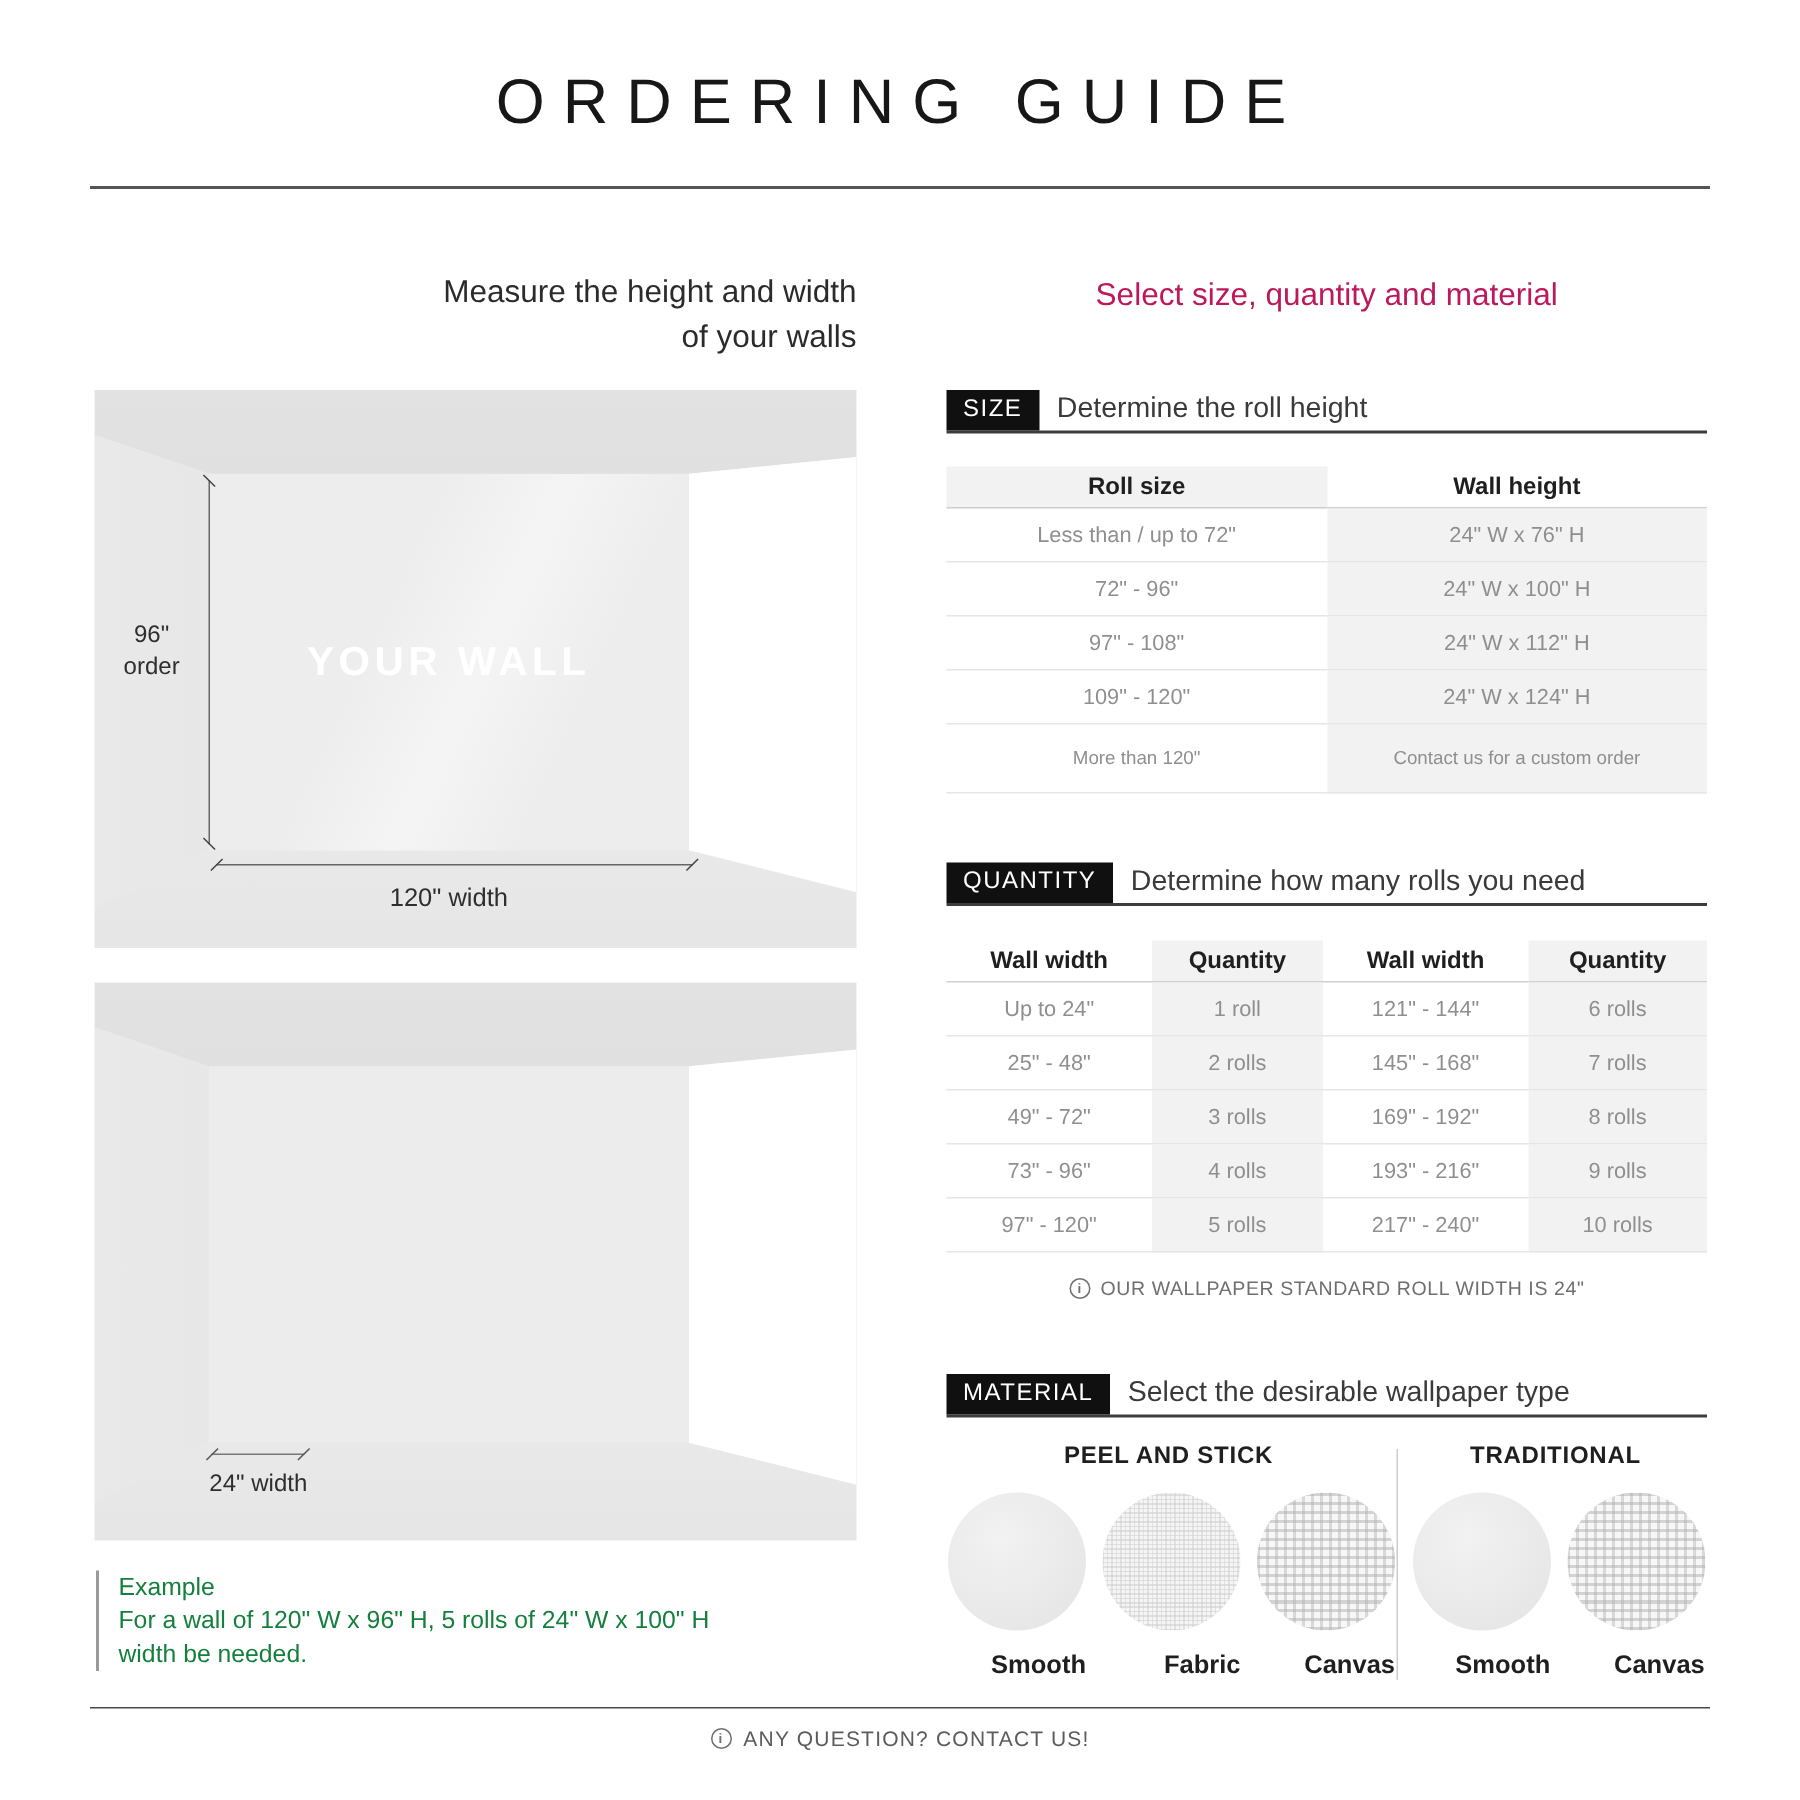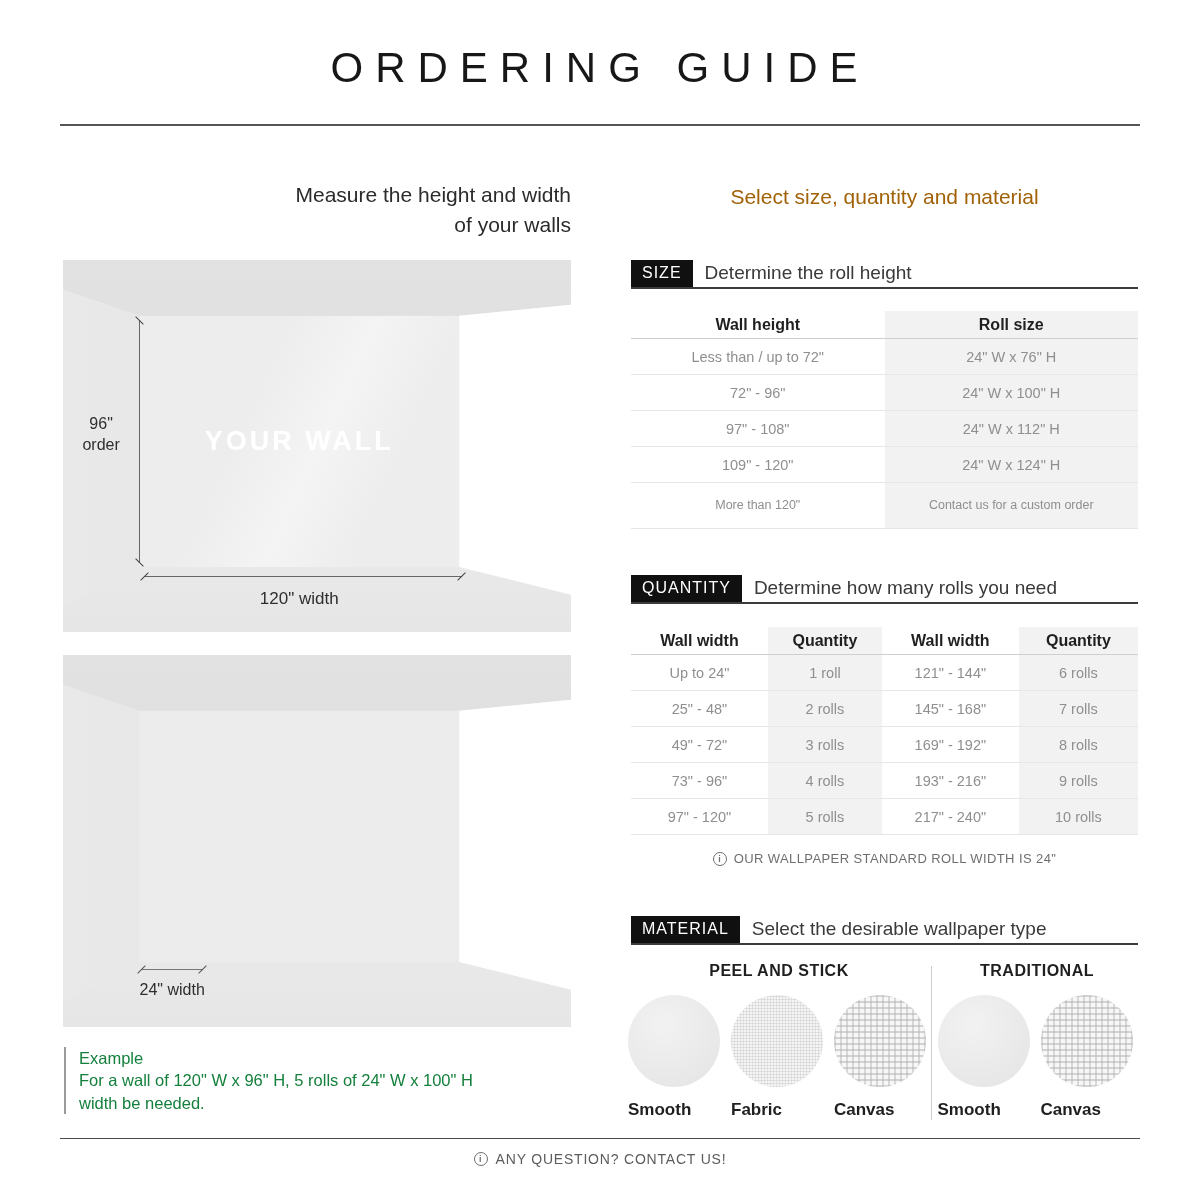--- a/index.html
+++ b/index.html
@@ -11,21 +11,21 @@
                 color:#171717; font-weight:400; }
   .title-rule { border:none; border-top:2px solid #555; margin:32px 60px 0 60px; }
 
   
   .columns { display:flex; gap:60px; padding:0 62px 0 63px; margin-top:54px; }
   .left-col  { width:508px; flex:0 0 508px; }
   .right-col { width:507px; flex:0 0 507px; }
 
   .col-heading { height:80px; text-align:right; font-size:21px; line-height:1.45;
                  color:#2b2b2b; }
-  .col-heading-right { height:80px; text-align:center; font-size:21px; color:#a16207;
+  .col-heading-right { height:80px; text-align:center; font-size:21px; color:#be185d;
                  padding-top:5px; }
 
   
   .room { position:relative; width:508px; height:372px; background:#ececec; overflow:hidden; }
   .room2 { margin-top:23px; }
   .layer { position:absolute; inset:0; }
   .ceiling { clip-path:polygon(0% 0%, 100% 0%, 100% 12%, 78% 15%, 15% 15%, 0% 8%);
              background:linear-gradient(180deg,#e2e2e2 0%,#d7d7d7 100%); }
   .left-wall { clip-path:polygon(0% 8%, 15% 15%, 15% 82.5%, 0% 93%);
              background:linear-gradient(90deg,#e9e9e9 0%,#dedede 100%); }
@@ -97,21 +97,21 @@
   .section-quantity { margin-top:46px; }
   .section-material { margin-top:50px; }
 
   .material-groups { margin-top:17px; display:flex; align-items:stretch; }
   .mat-group { display:flex; flex-direction:column; align-items:center; }
   .mat-group-1 { width:296px; }
   .mat-group-2 { flex:1; }
   .mat-divider { width:1px; background:#cccccc; margin:4px 4px 0 4px; }
   .group-name { font-size:16px; font-weight:bold; color:#1f1f1f; letter-spacing:0.5px; }
   .swatch-row { display:flex; gap:7px; margin-top:15px; }
-  .swatch-col { display:flex; flex-direction:column; align-items:flex-start; width:96px; }
+  .swatch-col { display:flex; flex-direction:column; align-items:flex-end; width:96px; }
   .swatch { width:92px; height:92px; border-radius:50%; }
   .swatch.smooth { background:radial-gradient(circle at 38% 32%, #f2f2f2 0%, #eaeaea 55%, #e3e3e3 100%); }
   .swatch.fabric { background-color:#f5f5f5;
       background-image:repeating-linear-gradient(0deg, rgba(205,205,205,.55) 0 1px, transparent 1px 3px),
                        repeating-linear-gradient(90deg, rgba(210,210,210,.55) 0 1px, transparent 1px 3px); }
   .swatch.canvas { background-color:#f7f7f7;
       background-image:repeating-linear-gradient(0deg, rgba(175,175,175,.5) 0 2px, transparent 2px 6px),
                        repeating-linear-gradient(90deg, rgba(185,185,185,.5) 0 2px, transparent 2px 6px); }
   .swatch-label { margin-top:13px; font-size:17px; font-weight:bold; color:#1f1f1f; }
 
@@ -172,22 +172,22 @@
 
     <div class="right-col">
       <div class="col-heading-right">Select size, quantity and material</div>
 
       <div class="section-size">
         <div class="sec-head">
           <span class="sec-badge">SIZE</span>
           <span class="sec-desc">Determine the roll height</span>
         </div>
         <div class="size-table">
+          <div class="cell head shade">Roll size</div>
           <div class="cell head">Wall height</div>
-          <div class="cell head shade">Roll size</div>
 
           <div class="cell">Less than / up to 72"</div>
           <div class="cell shade">24" W x 76" H</div>
           <div class="cell">72" - 96"</div>
           <div class="cell shade">24" W x 100" H</div>
           <div class="cell">97" - 108"</div>
           <div class="cell shade">24" W x 112" H</div>
           <div class="cell">109" - 120"</div>
           <div class="cell shade">24" W x 124" H</div>
           <div class="cell tall">More than 120"</div>

